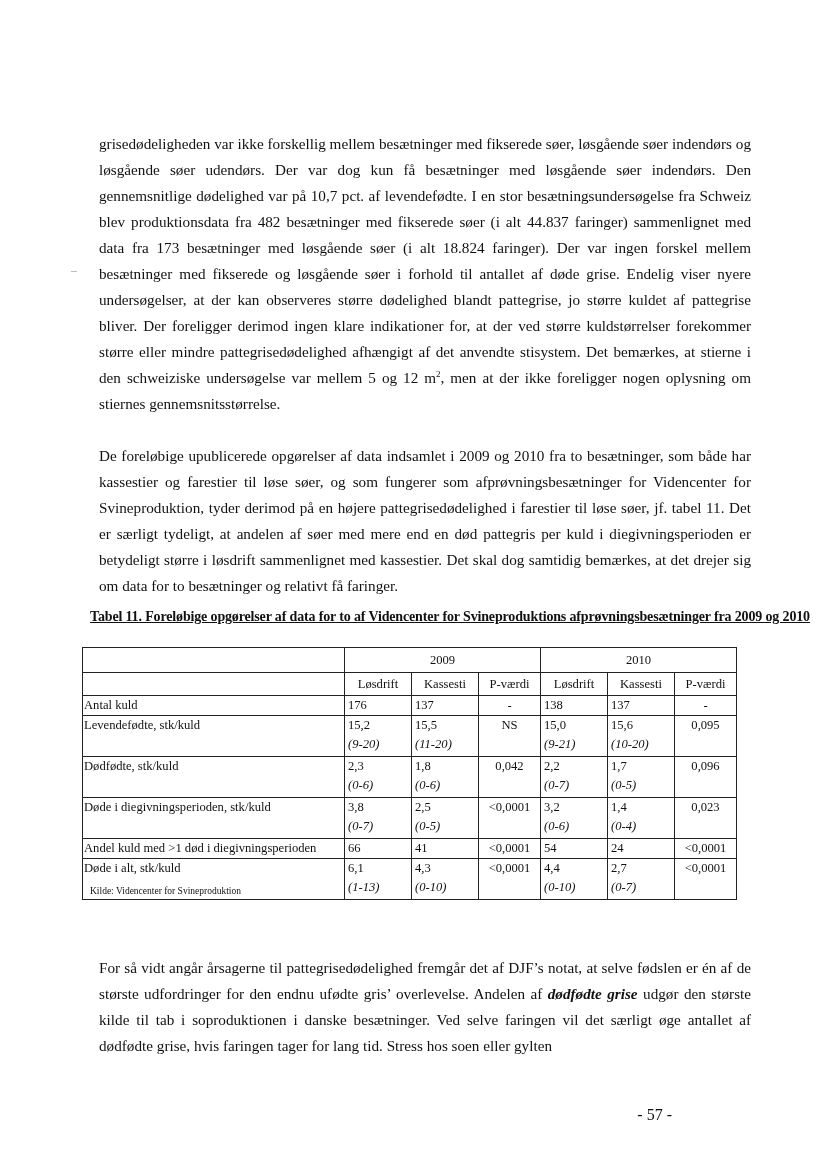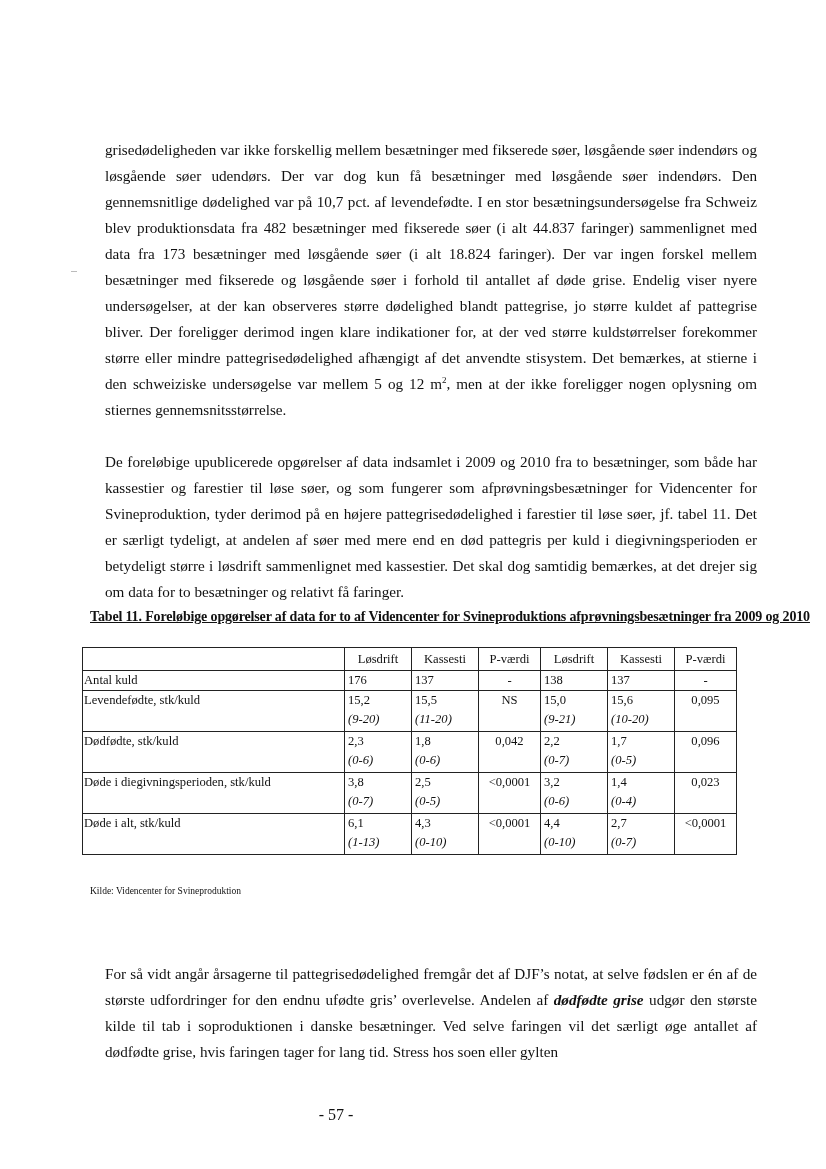--- a/index.html
+++ b/index.html
@@ -1,51 +1,56 @@
 <!DOCTYPE html>
 <html><head>
 <meta charset="utf-8">
 <style>
   html, body { margin: 0; padding: 0; }
   body { width: 826px; height: 1169px; background: #ffffff; position: relative; overflow: hidden;
          font-family: "Liberation Serif", "DejaVu Serif", serif; color: #111; }
   .para { position: absolute; left: 89px; width: 652px; font-size: 15.2px; line-height: 26px;
-          text-align: justify; margin: 16px; }
+          text-align: justify; margin: 10px; }
   .para sup { font-size: 9px; line-height: 0; vertical-align: super; }
   .caption { position: absolute; left: 90px; top: 609px; font-size: 14px; font-weight: bold;
              letter-spacing: -0.15px; white-space: nowrap; text-decoration: underline; }
   table.t { position: absolute; left: 82px; top: 647px; border-collapse: collapse; font-size: 12.6px;
             border: 1.5px solid #222; }
   table.t td { border: 1.3px solid #222; padding: 0 3px; vertical-align: top; }
   table.t td.lbl { width: 257px; text-align: left; padding-left: 1px; }
   table.t td.num { text-align: left; width: 60px; }
   table.t td.pv { text-align: center; width: 55px; }
   table.t td.yr { text-align: center; height: 24px; line-height: 24px; }
   table.t tr.hdr td { height: 20px; line-height: 22px; text-align: center; }
   table.t tr.one td { height: 18px; line-height: 19px; margin-left: 36px; }
   table.t tr.two td { height: 40px; line-height: 19px; }
   .rng { display: block; font-style: italic; }
   .source { position: absolute; left: 90px; top: 886px; font-size: 9.5px; }
-  .pagenum { position: absolute; left: 0; width: 672px; top: 1106px; text-align: center; font-size: 16px; }
+  .pagenum { position: absolute; left: 0; width: 672px; top: 1106px; text-align: right; font-size: 16px; }
   .em { font-style: italic; font-weight: bold; }
   .margin-mark { position: absolute; left: 71px; top: 271px; width: 6px; height: 1px; background: #bbb; }
 </style>
 </head>
 <body>
 
 <p class="para" style="top:121px;"><span>grisedødeligheden var ikke forskellig mellem besætninger med fikserede søer, løsgående søer indendørs og løsgående søer udendørs. Der var dog kun få besætninger med løsgående søer indendørs. Den gennemsnitlige dødelighed var på 10,7 pct. af levendefødte. I en stor besætningsundersøgelse fra Schweiz blev produktionsdata fra 482 besætninger med fikserede søer (i alt 44.837 faringer) sammenlignet med data fra 173 besætninger med løsgående søer (i alt 18.824 faringer). Der var ingen forskel mellem besætninger med fikserede og løsgående søer i forhold til antallet af døde grise. Endelig viser nyere undersøgelser, at der kan observeres større dødelighed blandt pattegrise, jo større kuldet af pattegrise bliver. Der foreligger derimod ingen klare indikationer for, at der ved større kuldstørrelser forekommer større eller mindre pattegrisedødelighed afhængigt af det anvendte stisystem. Det bemærkes, at stierne i den schweiziske undersøgelse var mellem 5 og 12 m</span><sup>2</sup><span>, men at der ikke foreligger nogen oplysning om stiernes gennemsnitsstørrelse.</span></p>
 
 <div class="margin-mark"></div>
 
 <p class="para" style="top:433px;">De foreløbige upublicerede opgørelser af data indsamlet i 2009 og 2010 fra to besætninger, som både har kassestier og farestier til løse søer, og som fungerer som afprøvningsbesætninger for Videncenter for Svineproduktion, tyder derimod på en højere pattegrisedødelighed i farestier til løse søer, jf. tabel 11. Det er særligt tydeligt, at andelen af søer med mere end en død pattegris per kuld i diegivningsperioden er betydeligt større i løsdrift sammenlignet med kassestier. Det skal dog samtidig bemærkes, at det drejer sig om data for to besætninger og relativt få faringer.</p>
 
 <div class="caption">Tabel 11. Foreløbige opgørelser af data for to af Videncenter for Svineproduktions afprøvningsbesætninger fra 2009 og 2010</div>
 
 <table class="t">
   <tbody>
+      <tr>
+    <td class="lbl yr"></td>
+    <td class="yr" colspan="3">2009</td>
+    <td class="yr" colspan="3">2010</td>
+  </tr>
   <tr class="hdr">
     <td class="lbl"></td>
     <td class="num">Løsdrift</td>
     <td class="num">Kassesti</td>
     <td class="pv">P-værdi</td>
     <td class="num">Løsdrift</td>
     <td class="num">Kassesti</td>
     <td class="pv">P-værdi</td>
   </tr>
   </tbody>
@@ -79,20 +84,29 @@
       </tr>
       <tr class="two">
         <td class="lbl">Døde i diegivningsperioden, stk/kuld</td>
         <td class="num"><span>3,8</span><span class="rng">(0-7)</span></td>
         <td class="num"><span>2,5</span><span class="rng">(0-5)</span></td>
         <td class="pv"><span>&lt;0,0001</span></td>
         <td class="num"><span>3,2</span><span class="rng">(0-6)</span></td>
         <td class="num"><span>1,4</span><span class="rng">(0-4)</span></td>
         <td class="pv"><span>0,023</span></td>
       </tr>
+      <tr class="one">
+        <td class="lbl">Andel kuld med &gt;1 død i diegivningsperioden</td>
+        <td class="num"><span>66</span></td>
+        <td class="num"><span>41</span></td>
+        <td class="pv"><span>&lt;0,0001</span></td>
+        <td class="num"><span>54</span></td>
+        <td class="num"><span>24</span></td>
+        <td class="pv"><span>&lt;0,0001</span></td>
+      </tr>
       <tr class="two">
         <td class="lbl">Døde i alt, stk/kuld</td>
         <td class="num"><span>6,1</span><span class="rng">(1-13)</span></td>
         <td class="num"><span>4,3</span><span class="rng">(0-10)</span></td>
         <td class="pv"><span>&lt;0,0001</span></td>
         <td class="num"><span>4,4</span><span class="rng">(0-10)</span></td>
         <td class="num"><span>2,7</span><span class="rng">(0-7)</span></td>
         <td class="pv"><span>&lt;0,0001</span></td>
       </tr>
     </tbody>

